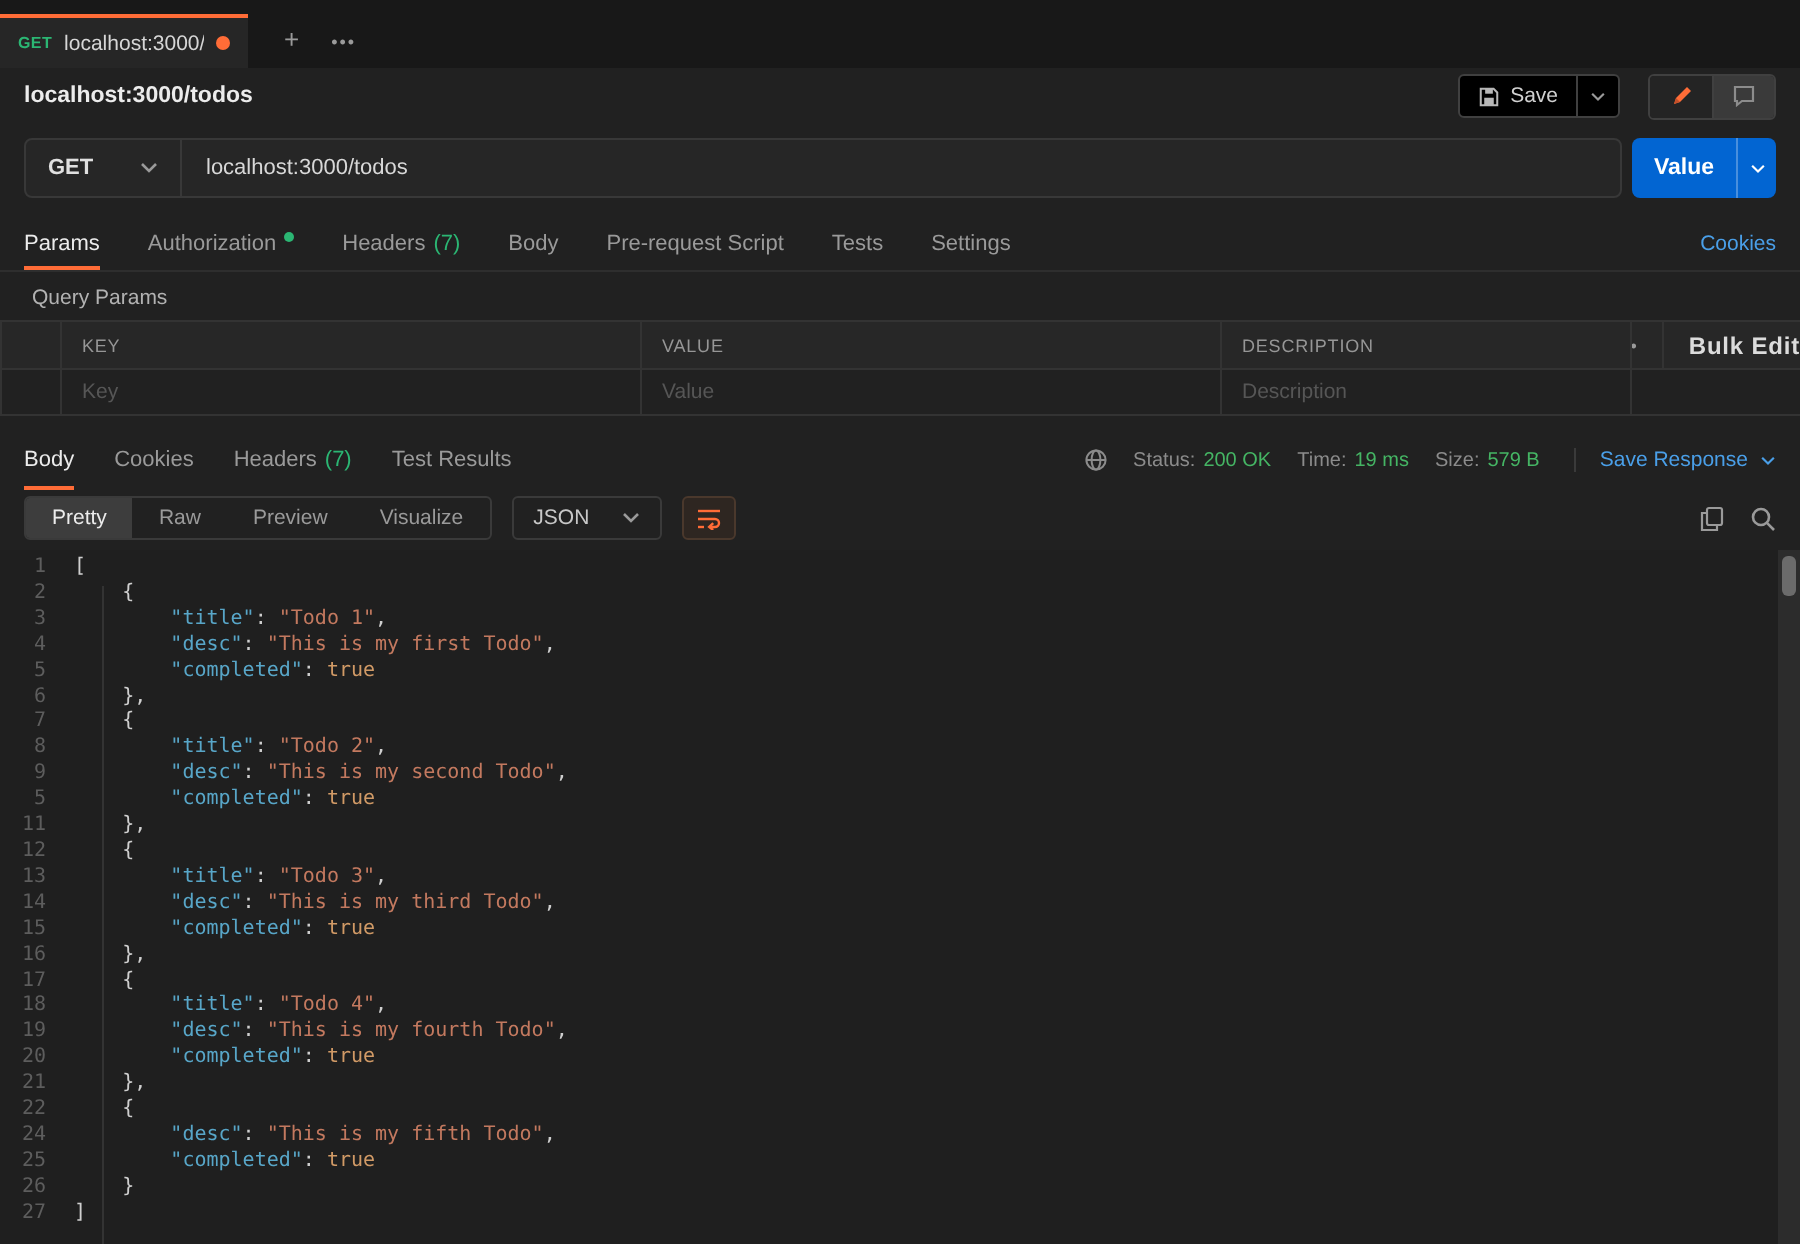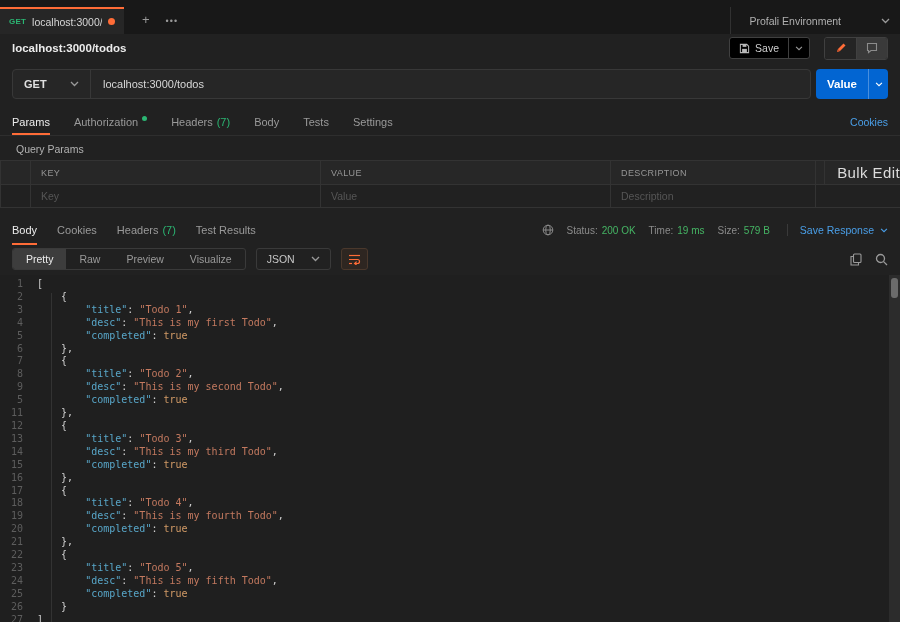--- a/index.html
+++ b/index.html
@@ -65,21 +65,21 @@
   .qp-label { padding:7px 12px 5px 16px; font-size:10.5px; color:#b2b2b2; }
 
   
   table.params { width:100%; border-collapse:collapse; table-layout:fixed; }
   table.params td, table.params th { border:1px solid #333333; height:23px; padding:0 10px;
        font-weight:400; text-align:left; overflow:hidden; white-space:nowrap; }
   th.hcell { background:#272727; color:#969696; font-size:9px; font-weight:600; letter-spacing:.4px; }
   td.handle, th.handle { padding:0; }
   .hdr-actions { display:flex; align-items:center; justify-content:flex-end; gap:0; }
   .hdr-more { color:#9a9a9a; letter-spacing:1px; font-size:9px; padding:0 12px; cursor:pointer; }
-  .bulk-edit { color:#dcdcdc; font-size:15px; font-weight:400; padding-left:12px;
+  .bulk-edit { color:#dcdcdc; font-size:12px; font-weight:700; padding-left:12px;
                border-left:1px solid #333333; height:23px; display:flex; align-items:center; cursor:pointer; }
   .cell-input { width:100%; background:transparent; border:none; outline:none; color:#c8c8c8;
                 font-size:10.5px; font-family:"Liberation Sans",sans-serif; }
   .cell-input::placeholder { color:#565656; }
 
   
   .resp-tabs-row { display:flex; align-items:center; padding:0 12px; height:30px; margin-top:7px; }
   .resp-tabs { display:flex; gap:20px; align-items:center; height:100%; color:#9a9a9a; font-size:11px; }
   .resp-meta { margin-left:auto; display:flex; align-items:center; gap:5px; font-size:10px; color:#8b8b8b; }
   .meta-val { color:#45b564; }
@@ -114,26 +114,20 @@
 <body>
 
 <div class="tabstrip">
   <div class="tab">
     <span class="tab-method">GET</span>
     <span class="tab-title">localhost:3000/to...</span>
     <span class="tab-dot"></span>
   </div>
   <span class="strip-btn">+</span>
   <span class="strip-btn more">•••</span>
-  <div class="env">
-    <span class="env-label">Profali Environment</span>
-    <svg width="9" height="6" viewBox="0 0 9 6">
-        <polyline points="1,1 4.5,4.5 8,1" fill="none" stroke="#9a9a9a" stroke-width="1.3"></polyline>
-      </svg>
-  </div>
 </div>
 
 <div class="title-row">
   <span class="req-title">localhost:3000/todos</span>
   <div class="title-right">
     <div class="save-btn">
       <span class="save-main">
         <svg width="11" height="11" viewBox="0 0 12 12">
           <path d="M1.5 1.5 h7 l2 2 v7 h-9 z" fill="none" stroke="#b8b8b8" stroke-width="1.1"></path>
           <rect x="3.4" y="6.4" width="5.2" height="4" fill="#b8b8b8"></rect>
@@ -190,20 +184,23 @@
   <span class="rtab">
       <span>Authorization</span>
       <span class="auth-dot"></span>
     </span>
   <span class="rtab">
       <span>Headers</span>
       <span class="count">(7)</span>
     </span>
   <span class="rtab">
       <span>Body</span>
+    </span>
+  <span class="rtab">
+      <span>Pre-request Script</span>
     </span>
   <span class="rtab">
       <span>Tests</span>
     </span>
   <span class="rtab">
       <span>Settings</span>
     </span>
   <span class="cookies-link">Cookies</span>
 </div>
 
@@ -338,21 +335,20 @@
       <div class="cl"><span class="ln">13</span><span class="lc"><span class="tk-p">        </span><span class="tk-k">"title"</span><span class="tk-p">: </span><span class="tk-s">"Todo 3"</span><span class="tk-p">,</span></span></div>
       <div class="cl"><span class="ln">14</span><span class="lc"><span class="tk-p">        </span><span class="tk-k">"desc"</span><span class="tk-p">: </span><span class="tk-s">"This is my third Todo"</span><span class="tk-p">,</span></span></div>
       <div class="cl"><span class="ln">15</span><span class="lc"><span class="tk-p">        </span><span class="tk-k">"completed"</span><span class="tk-p">: </span><span class="tk-b">true</span></span></div>
       <div class="cl"><span class="ln">16</span><span class="lc"><span class="tk-p">    },</span></span></div>
       <div class="cl"><span class="ln">17</span><span class="lc"><span class="tk-p">    {</span></span></div>
       <div class="cl"><span class="ln">18</span><span class="lc"><span class="tk-p">        </span><span class="tk-k">"title"</span><span class="tk-p">: </span><span class="tk-s">"Todo 4"</span><span class="tk-p">,</span></span></div>
       <div class="cl"><span class="ln">19</span><span class="lc"><span class="tk-p">        </span><span class="tk-k">"desc"</span><span class="tk-p">: </span><span class="tk-s">"This is my fourth Todo"</span><span class="tk-p">,</span></span></div>
       <div class="cl"><span class="ln">20</span><span class="lc"><span class="tk-p">        </span><span class="tk-k">"completed"</span><span class="tk-p">: </span><span class="tk-b">true</span></span></div>
       <div class="cl"><span class="ln">21</span><span class="lc"><span class="tk-p">    },</span></span></div>
       <div class="cl"><span class="ln">22</span><span class="lc"><span class="tk-p">    {</span></span></div>
-      <div class="cl"><span class="ln">23</span><span class="lc"><span class="tk-p">        </span><span class="tk-k">"title"</span><span class="tk-p">: </span><span class="tk-s">"Todo 5"</span><span class="tk-p">,</span></span></div>
       <div class="cl"><span class="ln">24</span><span class="lc"><span class="tk-p">        </span><span class="tk-k">"desc"</span><span class="tk-p">: </span><span class="tk-s">"This is my fifth Todo"</span><span class="tk-p">,</span></span></div>
       <div class="cl"><span class="ln">25</span><span class="lc"><span class="tk-p">        </span><span class="tk-k">"completed"</span><span class="tk-p">: </span><span class="tk-b">true</span></span></div>
       <div class="cl"><span class="ln">26</span><span class="lc"><span class="tk-p">    }</span></span></div>
       <div class="cl"><span class="ln">27</span><span class="lc"><span class="tk-p">]</span></span></div>
     </div>
   <div class="vtrack">
     <div class="vthumb"></div>
   </div>
 </div>
 

